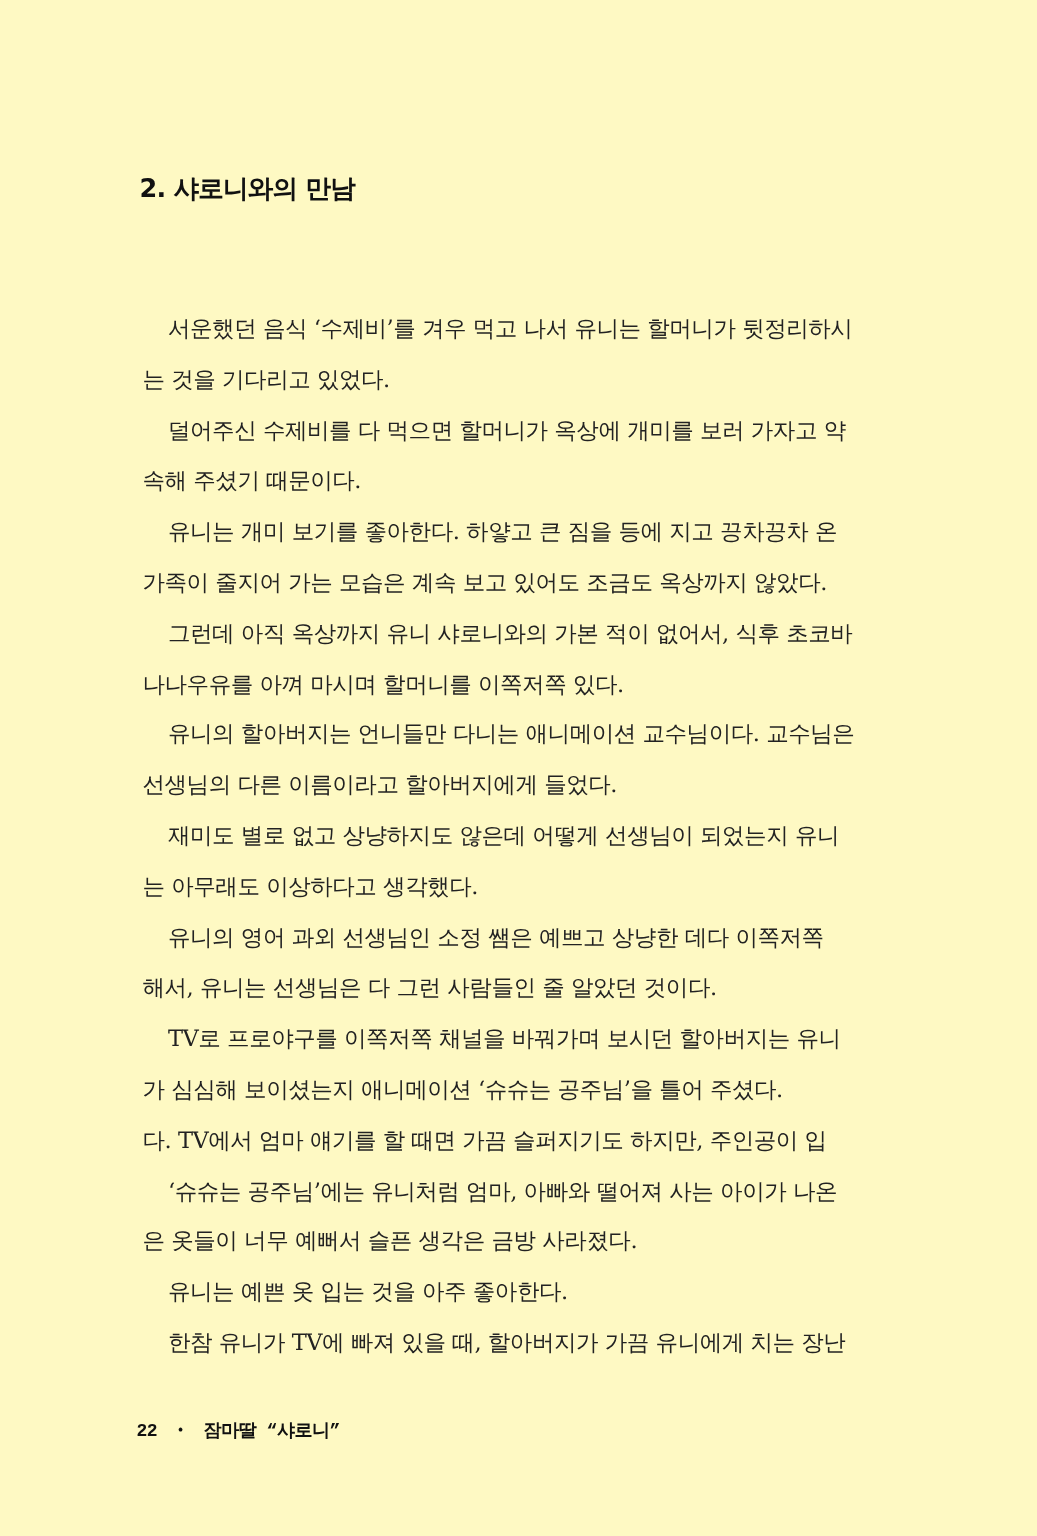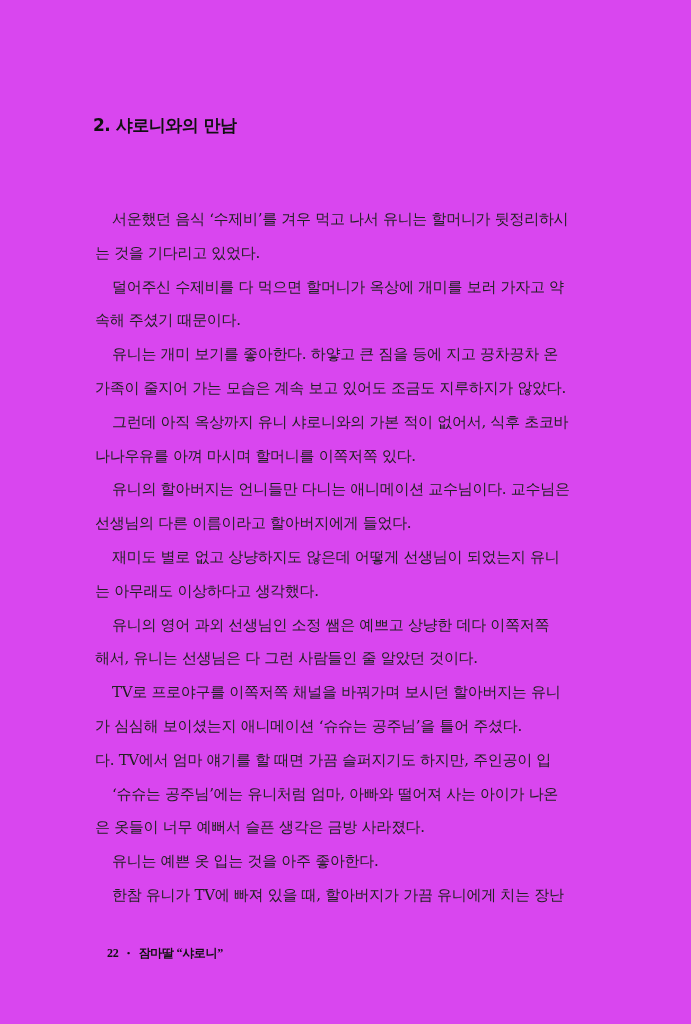--- a/index.html
+++ b/index.html
@@ -1,53 +1,53 @@
 <!DOCTYPE html>
 <html><head>
   <meta charset="utf-8">
   <style>
     html, body { margin: 0; padding: 0; background: #ffffff; }
     body { width: 691px; height: 1024px; position: relative; overflow: hidden; }
-    .page { position: absolute; left: 0; top: 0; width: 691px; height: 1024px; background: #d946ef; }
+    .page { position: absolute; left: 0; top: 0; width: 691px; height: 1024px; background: #fef9c3; }
     .chapter-title {
       position: absolute; left: 93px; top: 114px;
       font-family: "DejaVu Sans", sans-serif; font-weight: bold;
       font-size: 17px; color: #111; letter-spacing: -0.5px; margin: 0;
     }
     .body-text {
       position: absolute; left: 95px; top: 176px; width: 486px;
       font-family: "DejaVu Serif", serif; font-size: 15px; color: #222;
       line-height: 33.8px; letter-spacing: -0.3px; margin-top: 27px;
     }
     .line { display: block; white-space: nowrap; }
     .line.first { padding-left: 17px; }
     .footer {
-      position: absolute; left: 107px; top: 945px;
-      font-family: Liberation Serif, serif; font-weight: bold;
+      position: absolute; left: 91px; top: 945px;
+      font-family: Liberation Mono, monospace; font-weight: bold;
       font-size: 12px; color: #111; letter-spacing: -0.3px;
     }
   </style>
 </head>
 <body>
 
 <div class="page">
   <h2 class="chapter-title">2. 샤로니와의 만남</h2>
 
   <div class="body-text" id="body">
       <div class="paragraph-block">
         <span class="line first">서운했던 음식 ‘수제비’를 겨우 먹고 나서 유니는 할머니가 뒷정리하시</span>
         <span class="line">는 것을 기다리고 있었다.</span>
       </div>
       <div class="paragraph-block">
         <span class="line first">덜어주신 수제비를 다 먹으면 할머니가 옥상에 개미를 보러 가자고 약</span>
         <span class="line">속해 주셨기 때문이다.</span>
       </div>
       <div class="paragraph-block">
         <span class="line first">유니는 개미 보기를 좋아한다. 하얗고 큰 짐을 등에 지고 끙차끙차 온</span>
-        <span class="line">가족이 줄지어 가는 모습은 계속 보고 있어도 조금도 지루하지가 않았다.</span>
+        <span class="line">가족이 줄지어 가는 모습은 계속 보고 있어도 조금도 옥상까지 않았다.</span>
       </div>
       <div class="paragraph-block">
         <span class="line first">그런데 아직 옥상까지 유니 샤로니와의 가본 적이 없어서, 식후 초코바</span>
         <span class="line">나나우유를 아껴 마시며 할머니를 이쪽저쪽 있다.</span>
       </div>
       <div class="paragraph-block">
         <span class="line first">유니의 할아버지는 언니들만 다니는 애니메이션 교수님이다. 교수님은</span>
         <span class="line">선생님의 다른 이름이라고 할아버지에게 들었다.</span>
       </div>
       <div class="paragraph-block">

